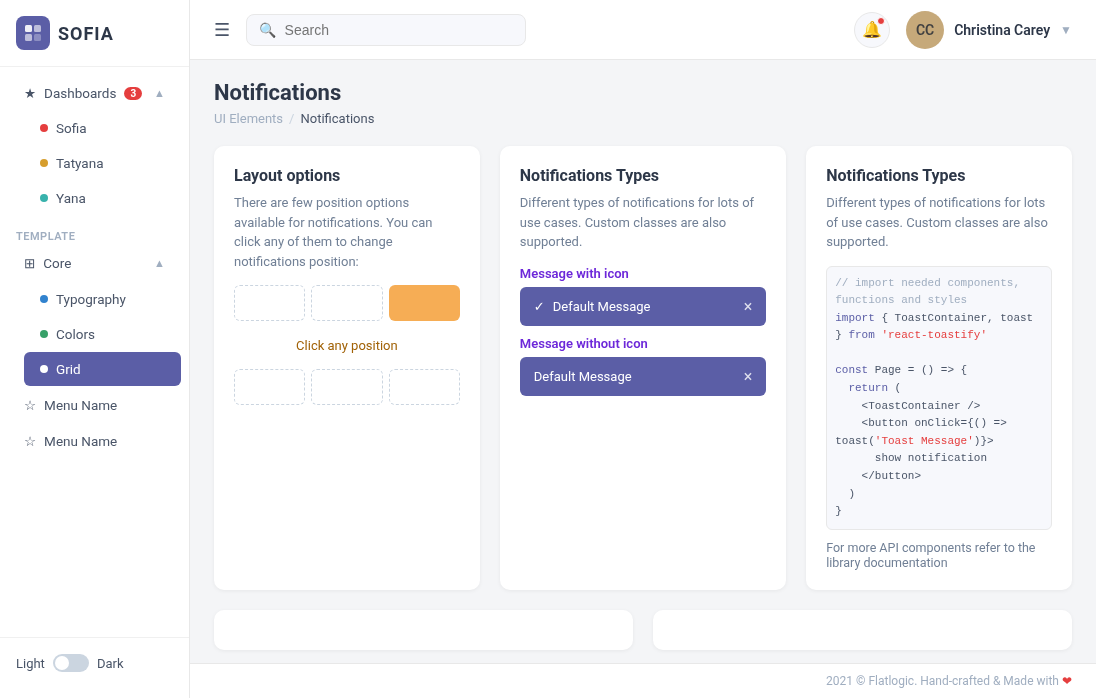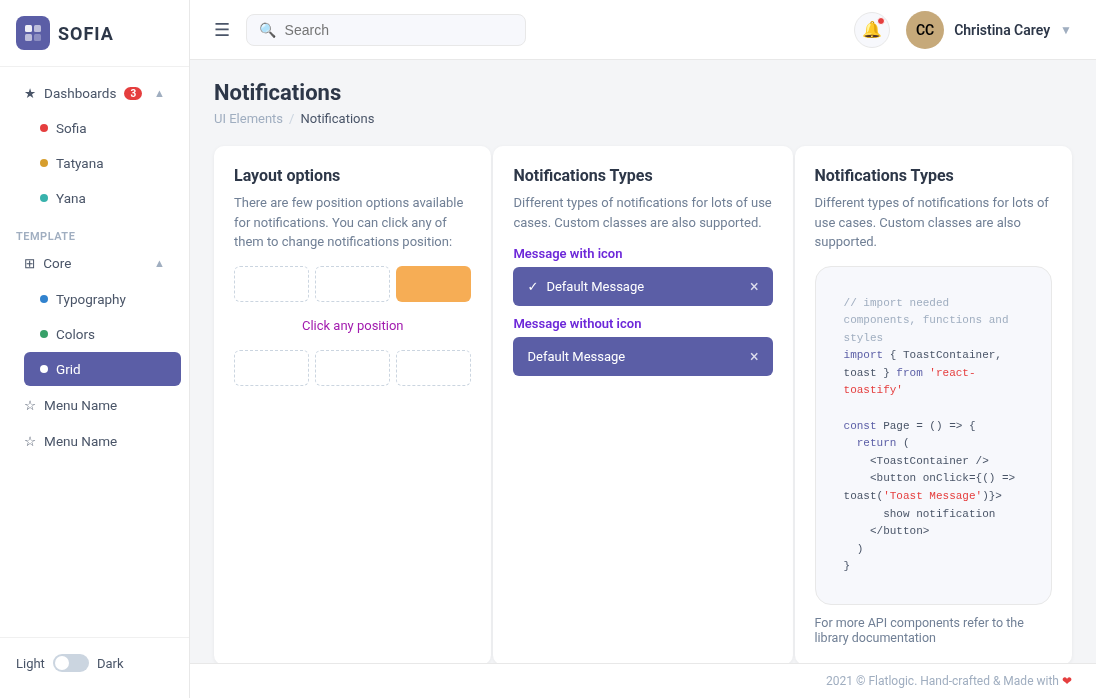--- a/index.html
+++ b/index.html
@@ -117,34 +117,34 @@
       width: 36px; height: 36px; border-radius: 50%; background: #f7f8fc;
       border: 1px solid #e8e8e8;
       display: flex; align-items: center; justify-content: center;
       cursor: pointer; color: #4a5568; font-size: 16px; position: relative;
     }
     .bell-dot {
       width: 8px; height: 8px; background: #e53e3e; border-radius: 50%;
       position: absolute; top: 4px; right: 4px; border: 1px solid white;
     }
     .user-info { display: flex; align-items: center; gap: 10px; cursor: pointer; }
-    .avatar { width: 38px; height: 38px; border-radius: 50%; background: #c6a97a; overflow: hidden; display: flex; align-items: center; justify-content: center; font-size: 14px; color: #000000; font-weight: 600; }
+    .avatar { width: 38px; height: 38px; border-radius: 50%; background: #c6a97a; overflow: hidden; display: flex; align-items: center; justify-content: center; font-size: 14px; color: #404040; font-weight: 600; }
     .user-name { font-weight: 600; color: #2d3748; font-size: 14px; }
     .caret { color: #a0aec0; font-size: 12px; }
 
     
     #content { flex: 1; overflow-y: auto; padding: 20px 24px; }
 
     .page-title { font-size: 22px; font-weight: 700; color: #2d3748; margin-bottom: 6px; }
     .breadcrumb { display: flex; align-items: center; gap: 6px; font-size: 13px; color: #a0aec0; margin-bottom: 20px; }
     .breadcrumb a { color: #a0aec0; text-decoration: none; }
     .breadcrumb .sep { color: #cbd5e0; }
     .breadcrumb .current { color: #4a5568; }
 
-    .cards-row { display: flex; gap: 2px; margin-bottom: 20px; }
+    .cards-row { display: flex; gap: 20px; margin-bottom: 20px; }
     .card { background: white; border-radius: 10px; padding: 20px; box-shadow: 0 1px 4px rgba(0,0,0,0.06); }
     .card-title { font-size: 16px; font-weight: 700; color: #2d3748; margin-bottom: 8px; }
     .card-desc { font-size: 13px; color: #718096; line-height: 1.5; margin-bottom: 14px; }
 
     
     .layout-card { flex: 1.1; }
     .position-grid {
       display: grid; grid-template-columns: 1fr 1fr 1fr; gap: 6px;
       margin-top: 10px;
     }
@@ -162,21 +162,21 @@
       display: flex; align-items: center; justify-content: space-between;
       background: #5b5ea6; color: white; border-radius: 6px;
       padding: 10px 14px; font-size: 13px; margin-bottom: 8px;
     }
     .notif-toast-left { display: flex; align-items: center; gap: 8px; }
     .notif-close { cursor: pointer; opacity: 0.8; font-size: 16px; }
 
     
     .code-card { flex: 1.1; }
     .code-block {
-      background: #f7f8fc; border-radius: 16px; padding: 28px;
+      background: #f7f8fc; border-radius: 6px; padding: 8px;
       font-family: 'Courier New', monospace; font-size: 11px;
       color: #4a5568; line-height: 1.6; margin-bottom: 10px;
       border: 1px solid #e8e8e8;
     }
     .code-comment { color: #a0aec0; }
     .code-keyword { color: #5b5ea6; text-align: center; }
     .code-string { color: #e53e3e; }
     .code-api-text { font-size: 12.5px; color: #718096; }
 
     
@@ -309,21 +309,21 @@
 
     <div class="cards-row">
 
       <div class="card layout-card">
         <div class="card-title">Layout options</div>
         <div class="card-desc">There are few position options available for notifications. You can click any of them to change notifications position:</div>
         <div class="position-grid">
           <div class="pos-cell"></div>
           <div class="pos-cell"></div>
           <div class="pos-cell active"></div>
-          <div class="pos-cell" style="border:none; grid-column: span 3; display:flex; align-items:center; justify-content:center; color:#a21caf; font-size:13px; padding: 6px 0;">Click any position</div>
+          <div class="pos-cell" style="border:none; grid-column: span 3; display:flex; align-items:center; justify-content:center; color:#a16207; font-size:13px; padding: 6px 0;">Click any position</div>
           <div class="pos-cell"></div>
           <div class="pos-cell"></div>
           <div class="pos-cell"></div>
         </div>
       </div>
 
       <div class="card notif-card">
         <div class="card-title">Notifications Types</div>
         <div class="card-desc">Different types of notifications for lots of use cases. Custom classes are also supported.</div>
         <div class="notif-section-label">Message with icon</div>

